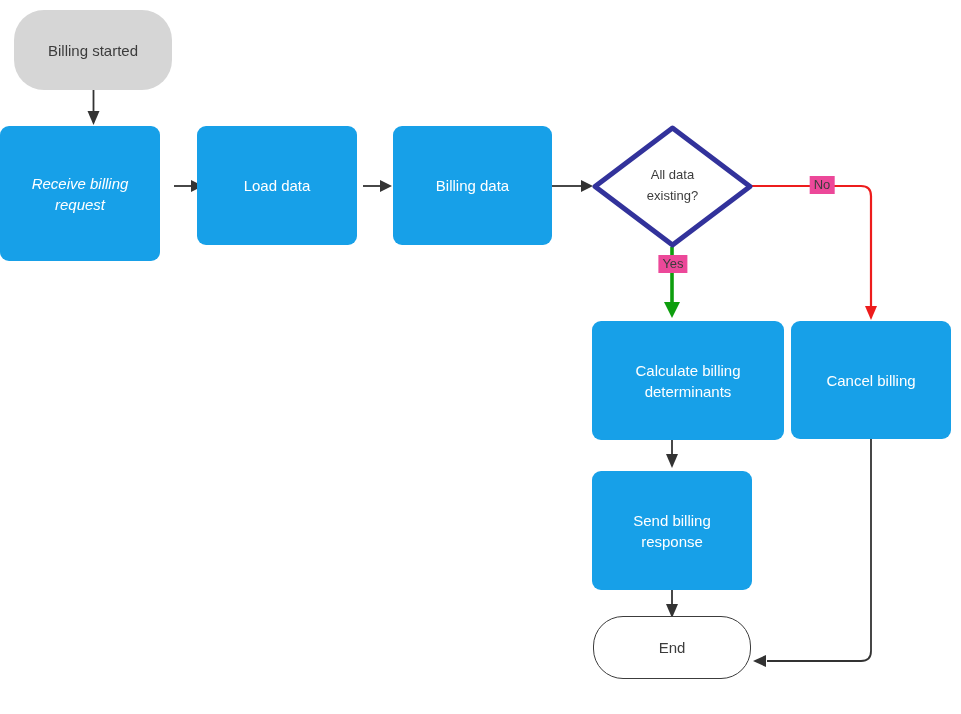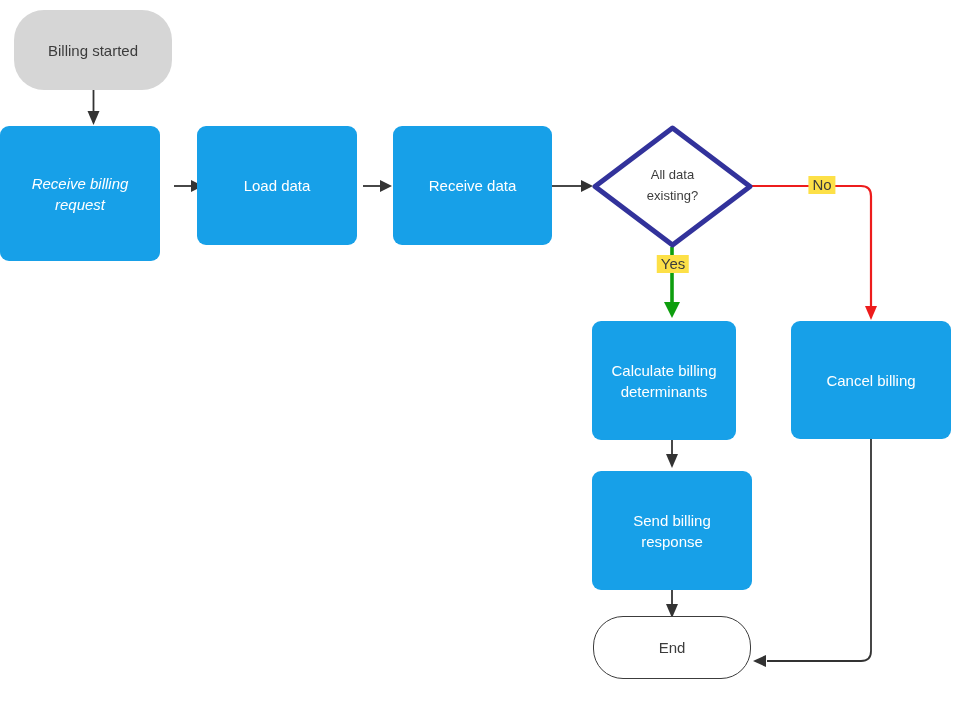--- a/index.html
+++ b/index.html
@@ -33,22 +33,22 @@
     border: 1.6px solid var(--terminator_border, #3c3c3c);
     border-radius: 30px;
   }
   .decision-label {
     position: absolute; left: 625px; top: 164px; width: 95px;
     color: var(--text_dark, #3c3c3c);
     font-size: 13px; line-height: 21px; text-align: center;
   }
   .edge-label {
     position: absolute; transform: translate(-50%, -50%);
-    background: #fde047; color: var(--text_dark, #3c3c3c);
-    font-size: 15px; line-height: 18px; padding: 0 4px; white-space: nowrap;
+    background: #ec4899; color: var(--text_dark, #3c3c3c);
+    font-size: 13px; line-height: 18px; padding: 0 4px; white-space: nowrap;
   }
   .e-black { stroke: var(--edge_black, #333); stroke-width: 1.8; fill: none; }
   .e-red   { stroke: var(--edge_red, #ed1c1c); stroke-width: 2.2; fill: none; }
   .e-green { stroke: var(--edge_green, #0e9e0e); stroke-width: 3.6; fill: none; }
   .h-black { fill: var(--edge_black, #333); stroke: none; }
   .h-red   { fill: var(--edge_red, #ed1c1c); stroke: none; }
   .h-green { fill: var(--edge_green, #0e9e0e); stroke: none; }
   .decision-shape {
     fill: #ffffff;
     stroke: var(--decision_border, #32329b);
@@ -98,28 +98,28 @@
 
   <div class="node process" style="left:0; top:126px; width:160px; height:135px;font-style:italic;">
     <span>Receive billing request</span>
   </div>
 
   <div class="node process" style="left:197px; top:126px; width:160px; height:119px;">
     <span>Load data</span>
   </div>
 
   <div class="node process" style="left:393px; top:126px; width:159px; height:119px;">
-    <span>Receive data</span>
+    <span>Billing data</span>
   </div>
 
   <div class="decision-label">
     <span>All data existing?</span>
   </div>
 
-  <div class="node process" style="left:592px; top:321px; width:144px; height:119px;">
+  <div class="node process" style="left:592px; top:321px; width:192px; height:119px;">
     <span>Calculate billing determinants</span>
   </div>
 
   <div class="node process" style="left:791px; top:321px; width:160px; height:118px;">
     <span>Cancel billing</span>
   </div>
 
   <div class="node process" style="left:592px; top:471px; width:160px; height:119px;">
     <span>Send billing response</span>
   </div>

